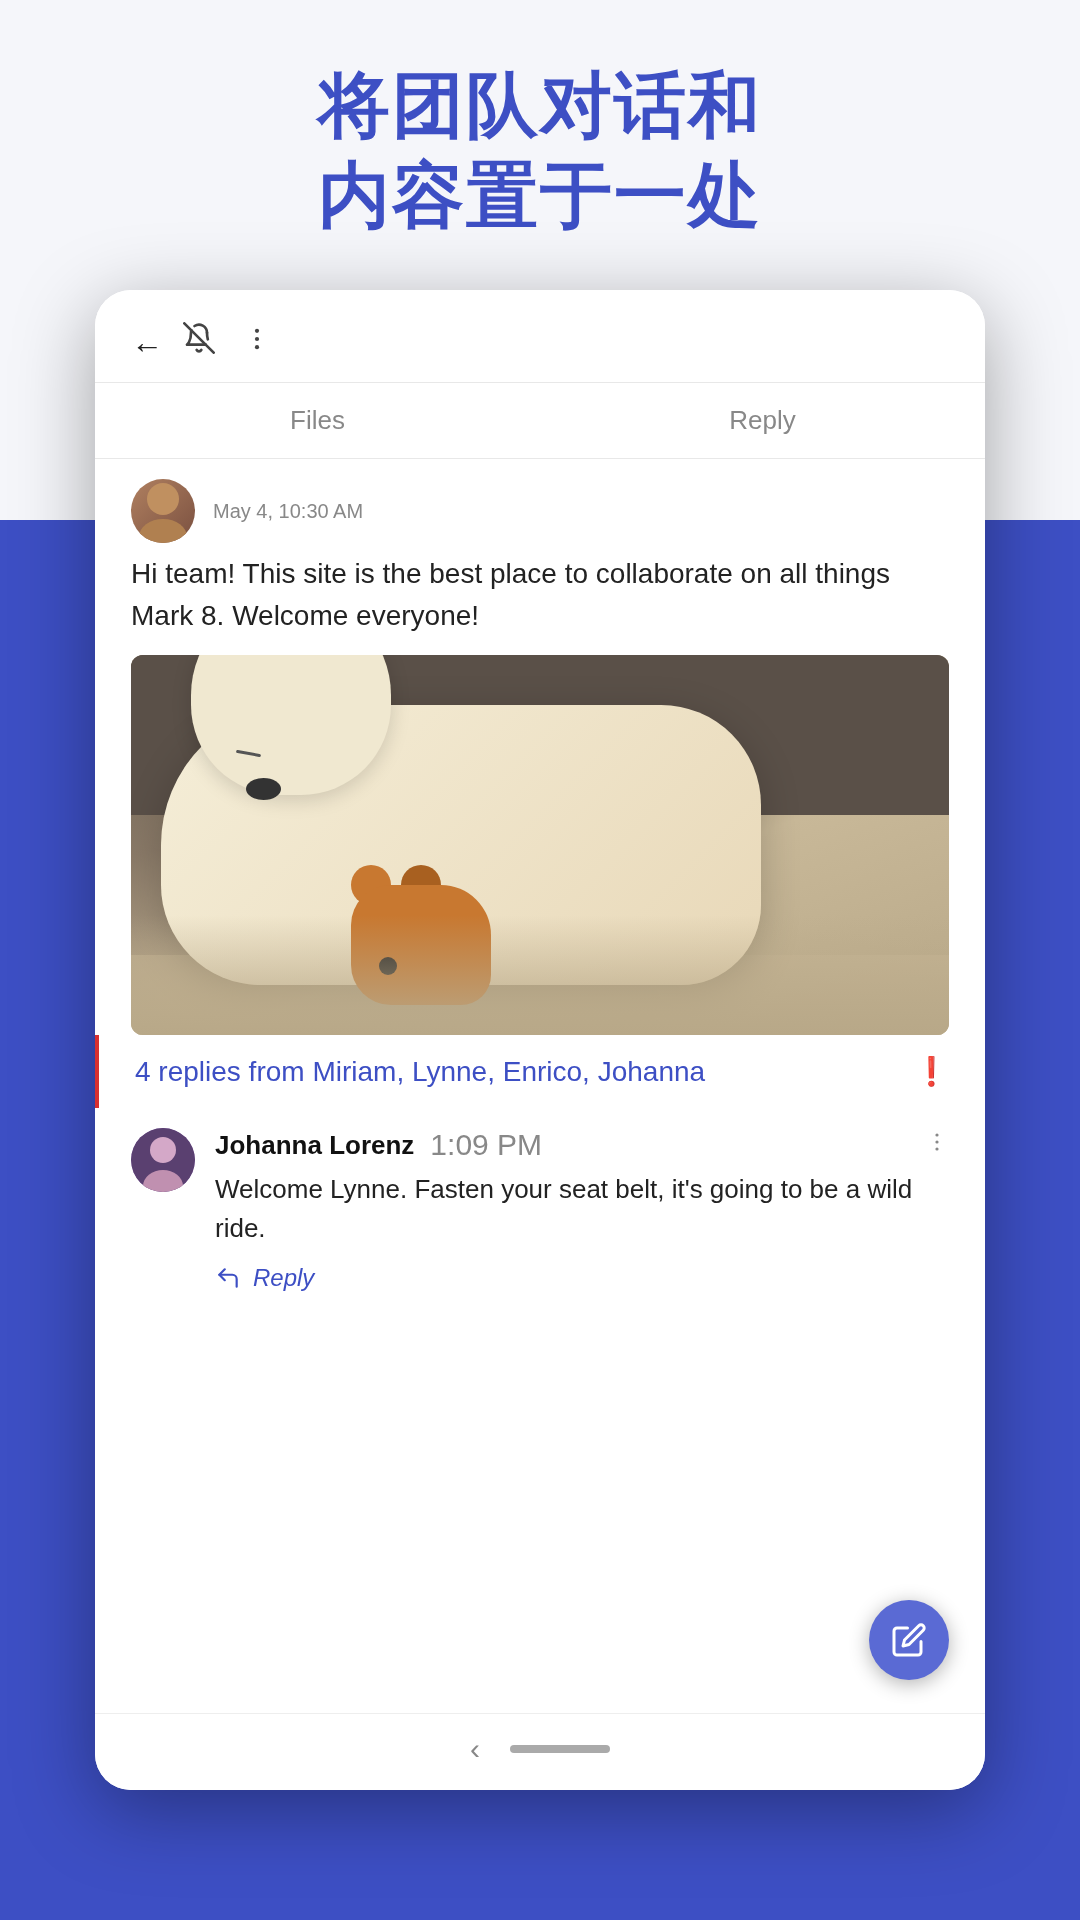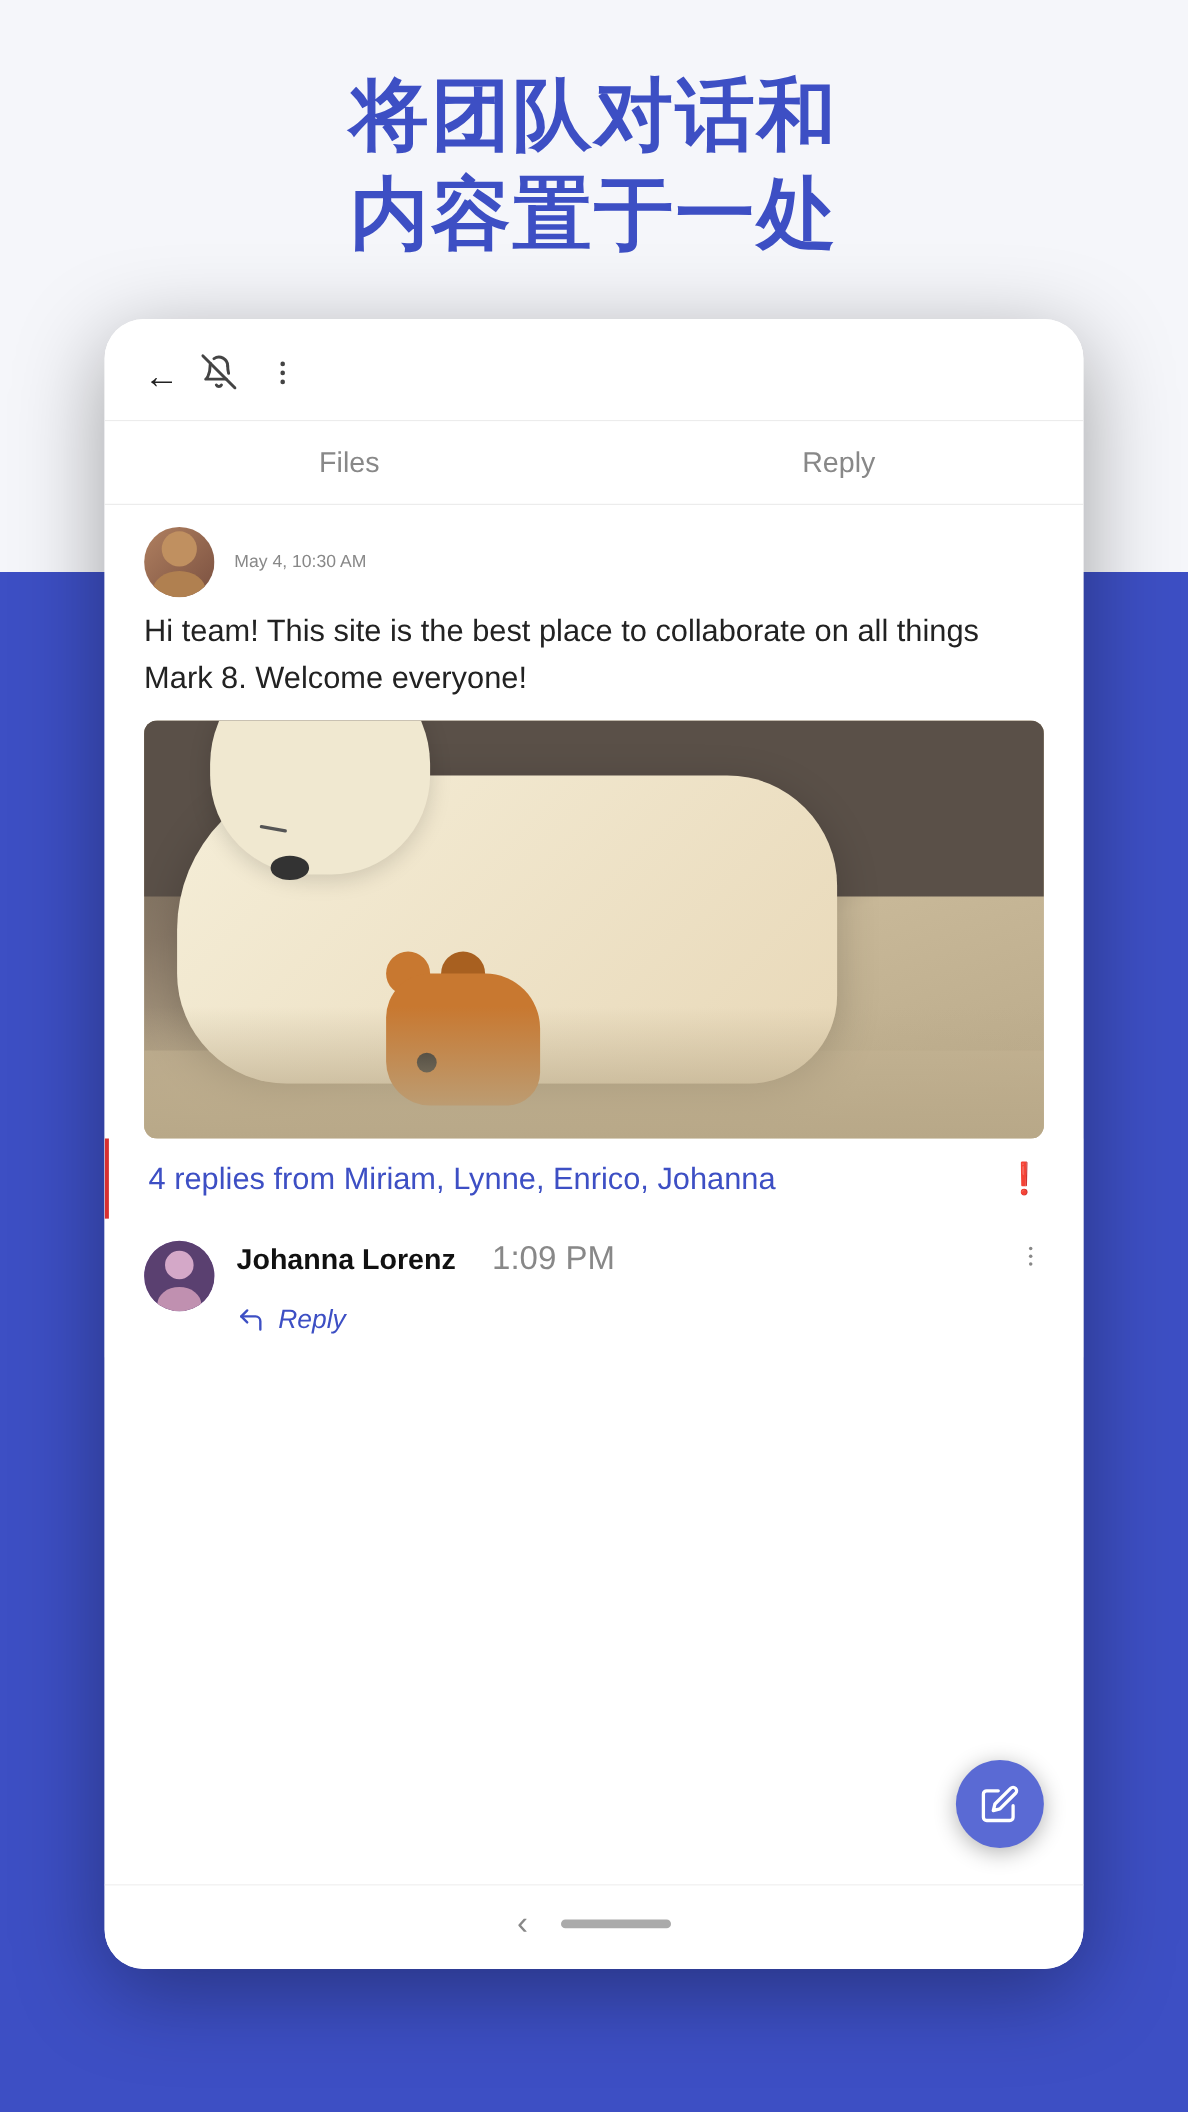--- a/index.html
+++ b/index.html
@@ -164,21 +164,21 @@
     .avatar-img-placeholder {
       width: 100%;
       height: 100%;
       background: linear-gradient(135deg, #b08060 0%, #7a5040 100%);
       display: flex;
       align-items: flex-end;
       justify-content: center;
     }
 
     .post-time {
-      font-size: 16px;
+      font-size: 20px;
       color: #888;
     }
 
     .post-text {
       font-size: 28px;
       color: #222;
       line-height: 1.5;
       padding-bottom: 18px;
     }
 
@@ -285,21 +285,21 @@
       background: #8060a0;
     }
 
     .reply-content {
       flex: 1;
     }
 
     .reply-header {
       display: flex;
       align-items: center;
-      gap: 33px;
+      gap: 16px;
       margin-bottom: 8px;
     }
 
     .reply-name {
       font-size: 26px;
       font-weight: 700;
       color: #111;
     }
 
     .reply-time {
@@ -488,20 +488,21 @@
           <span class="reply-name">Johanna Lorenz</span>
           <span class="reply-time">1:09 PM</span>
           <div class="reply-more">
             <svg width="24" height="24" viewBox="0 0 24 24" fill="#888">
               <circle cx="12" cy="5" r="1.6"></circle>
               <circle cx="12" cy="12" r="1.6"></circle>
               <circle cx="12" cy="19" r="1.6"></circle>
             </svg>
           </div>
         </div>
+        <div class="reply-text">Welcome Lynne. Fasten your seat belt, it's going to be a wild ride.</div>
         <div class="reply-action">
           <svg width="26" height="26" viewBox="0 0 24 24" fill="none" stroke="#3d4fc4" stroke-width="2" stroke-linecap="round" stroke-linejoin="round">
             <polyline points="9 14 4 9 9 4"></polyline>
             <path d="M20 20v-7a4 4 0 0 0-4-4H4"></path>
           </svg>
           <span>Reply</span>
         </div>
       </div>
     </div>
 

